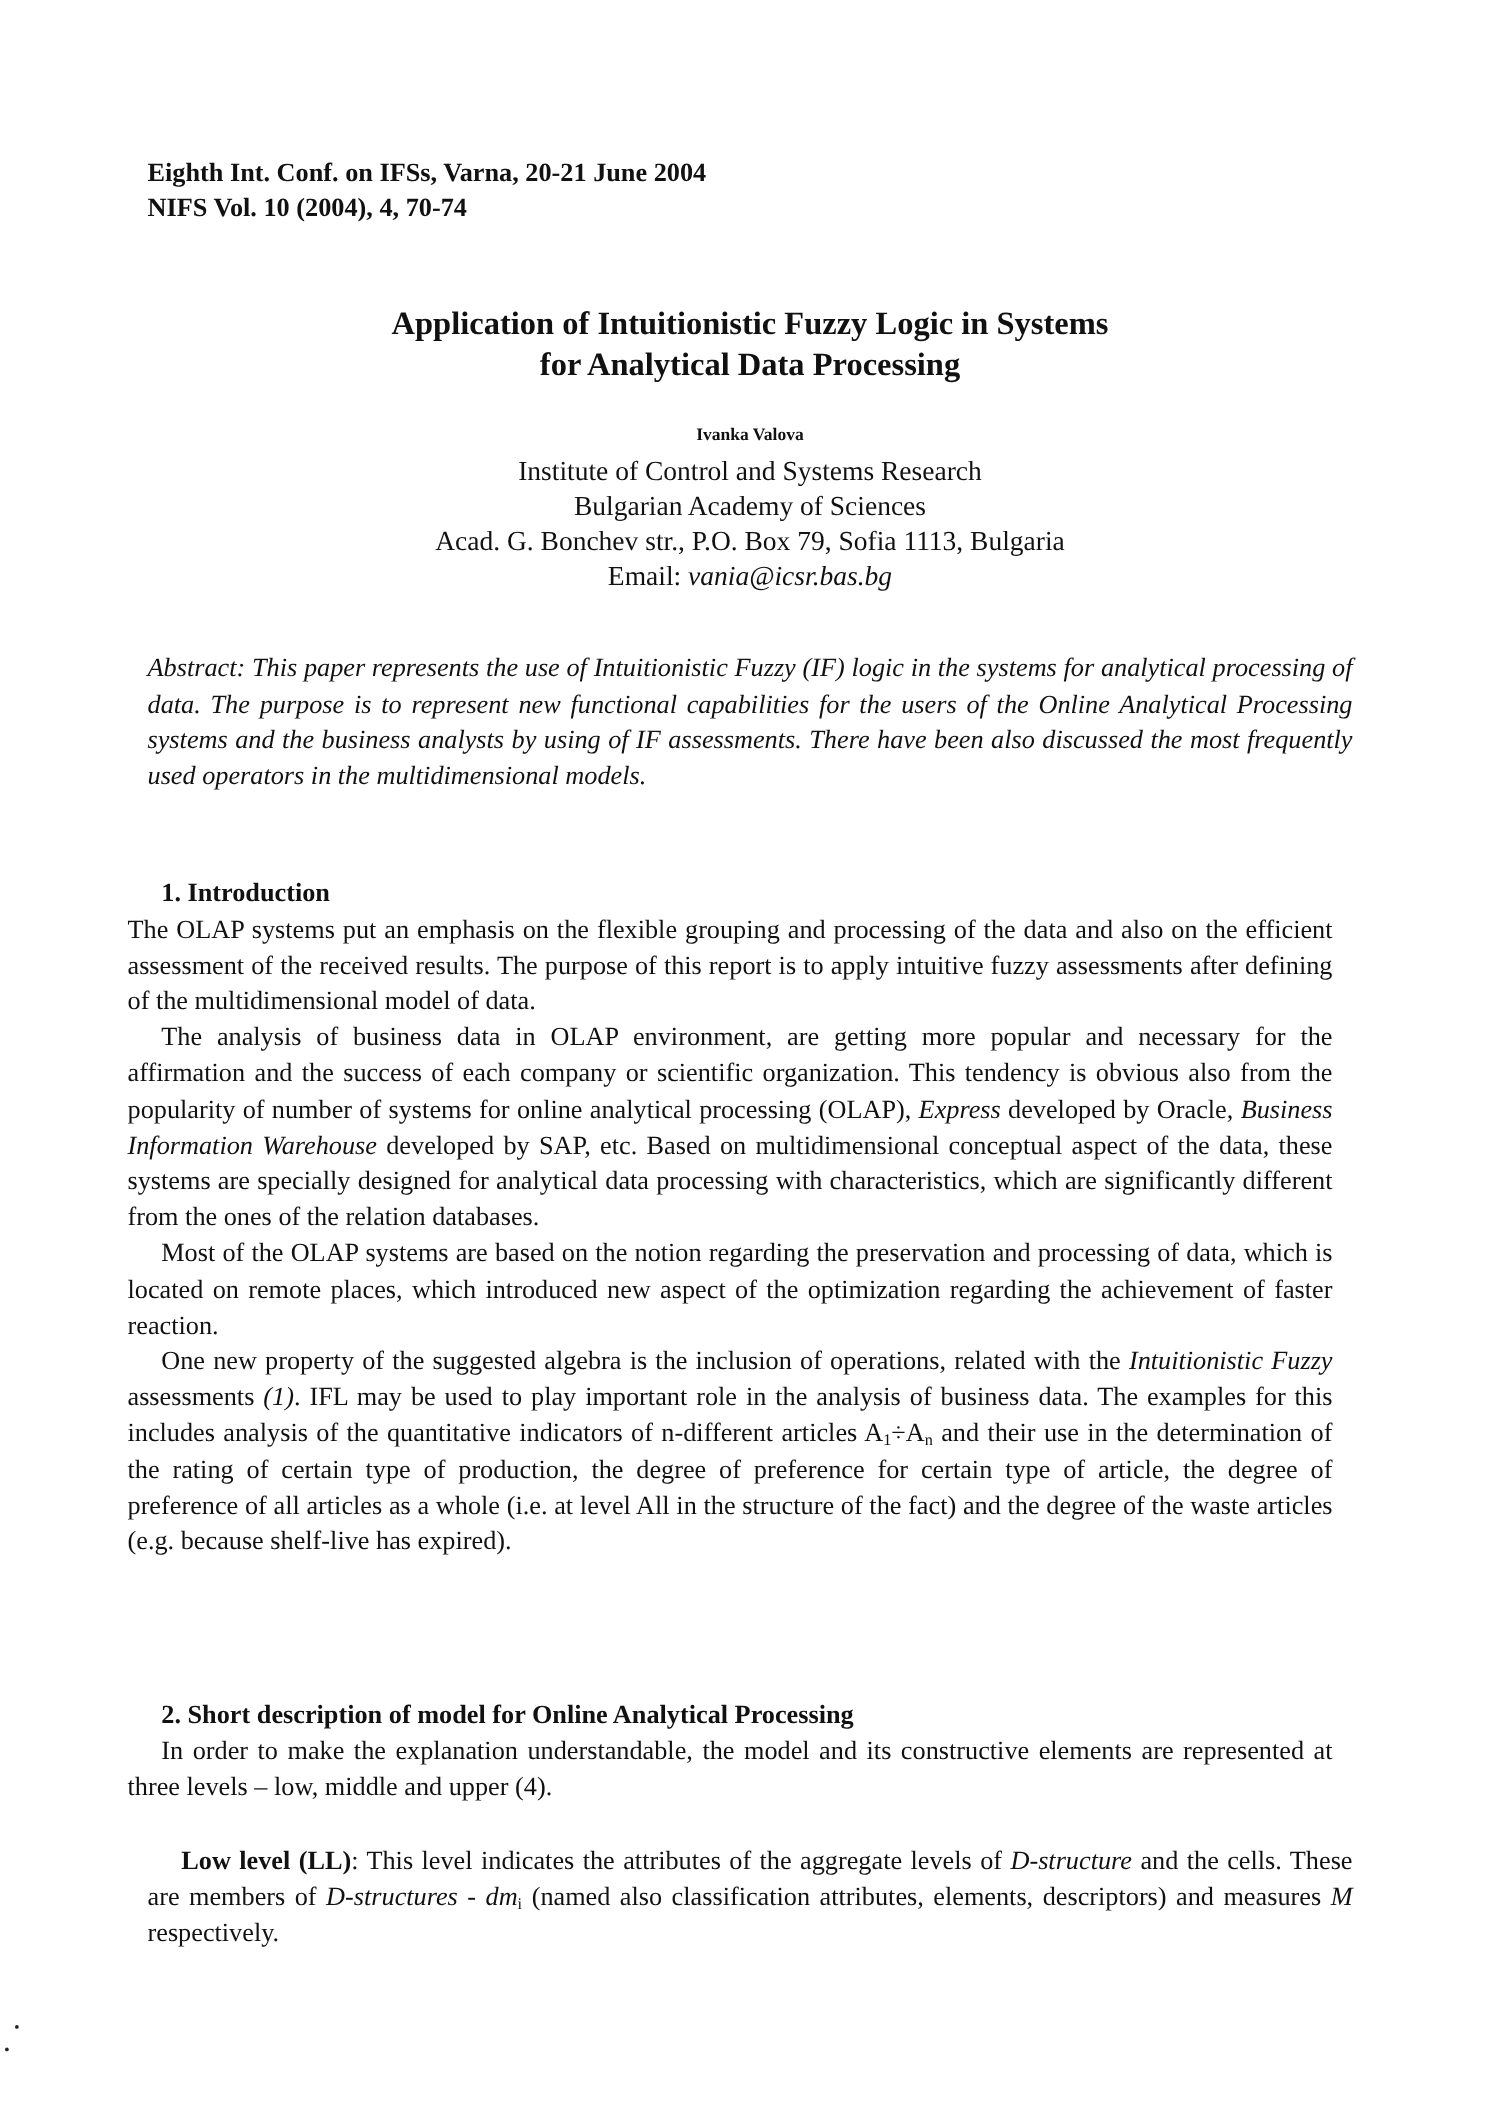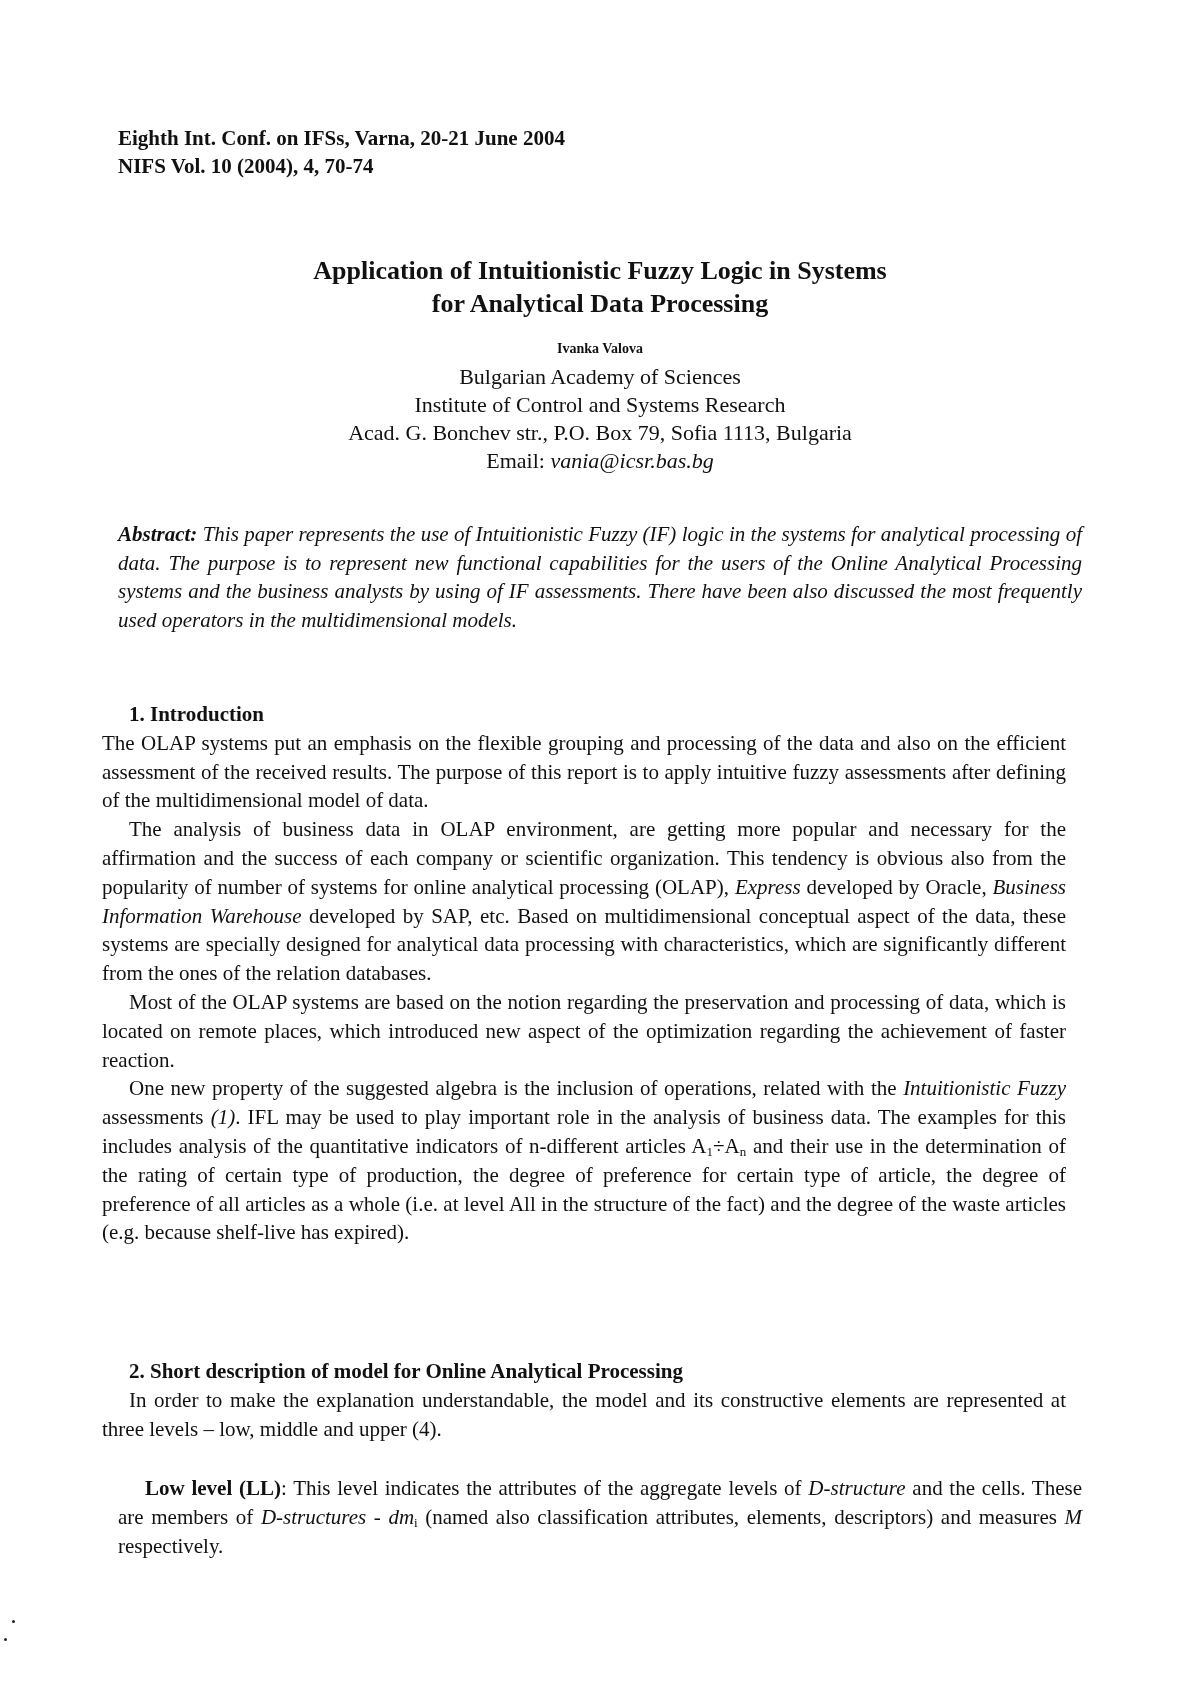--- a/index.html
+++ b/index.html
@@ -7,33 +7,33 @@
     width: 1200px; height: 1697px; position: relative; overflow: hidden;
     font-family: "Liberation Serif", "DejaVu Serif", serif; color: #111;
   }
   .page { position: absolute; left: 0; top: 0; width: 1092px; height: 1697px; }
   .header {
     position: absolute; left: 118px; top: 124px;
     font-weight: bold; font-size: 21px; line-height: 28px;
   }
   .title {
     position: absolute; left: 0; width: 1200px; top: 242px; text-align: center;
-    font-weight: bold; font-size: 26px; line-height: 33px; margin-top: 12px;
+    font-weight: bold; font-size: 26px; line-height: 33px;
   }
   .author-block {
     position: absolute; left: 0; width: 1200px; top: 335px; text-align: center;
     font-size: 22px; line-height: 28px;
   }
   .author-block .name { font-weight: bold; font-size: 14px; }
   .author-block .email em { font-style: italic; margin-top: 28px; }
   .abstract {
     position: absolute; left: 118px; width: 964px; top: 520px;
     font-size: 21px; line-height: 28.5px; font-style: italic; text-align: justify;
   }
-  .abstract .label { font-weight: bold; }
+  .abstract .label { font-weight: normal; }
   .section {
     position: absolute; left: 102px; width: 964px;
     font-size: 21px; line-height: 28.8px; text-align: justify;
   }
   .section h2 {
     margin: 0 0 0 27px; font-size: 21px; font-weight: bold; line-height: 28.8px;
   }
   .section p { margin: 0; text-indent: 27px; }
   .section p.noindent { text-indent: 0; }
   .section em { font-style: italic; }
@@ -56,22 +56,22 @@
     <div>NIFS Vol. 10 (2004), 4, 70-74</div>
   </div>
 
   <div class="title">
     <div>Application of Intuitionistic Fuzzy Logic in Systems</div>
     <div>for Analytical Data Processing</div>
   </div>
 
   <div class="author-block">
     <div class="name">Ivanka Valova</div>
+    <div>Institute of Control and Systems Research</div>
     <div>Bulgarian Academy of Sciences</div>
-    <div>Institute of Control and Systems Research</div>
     <div>Acad. G. Bonchev str., P.O. Box 79, Sofia 1113, Bulgaria</div>
     <div class="email"><span>Email: </span><em>vania@icsr.bas.bg</em></div>
   </div>
 
   <div class="abstract"><span class="label">Abstract:</span><span> This paper represents the use of Intuitionistic Fuzzy (IF) logic in the systems for analytical processing of data. The purpose is to represent new functional capabilities for the users of the Online Analytical Processing systems and the business analysts by using of IF assessments. There have been also discussed the most frequently used operators in the multidimensional models.</span></div>
 
   <div class="section sec1">
     <h2>1. Introduction</h2>
     <p class="noindent">The OLAP systems put an emphasis on the flexible grouping and processing of the data and also on the efficient assessment of the received results. The purpose of this report is to apply intuitive fuzzy assessments after defining of the multidimensional model of data.</p>
     <p><span>The analysis of business data in OLAP environment, are getting more popular and necessary for the affirmation and the success of each company or scientific organization. This tendency is obvious also from the popularity of number of systems for online analytical processing (OLAP), </span><em>Express</em><span> developed by Oracle, </span><em>Business Information Warehouse</em><span> developed by SAP, etc. Based on multidimensional conceptual aspect of the data, these systems are specially designed for analytical data processing with characteristics, which are significantly different from the ones of the relation databases.</span></p>

